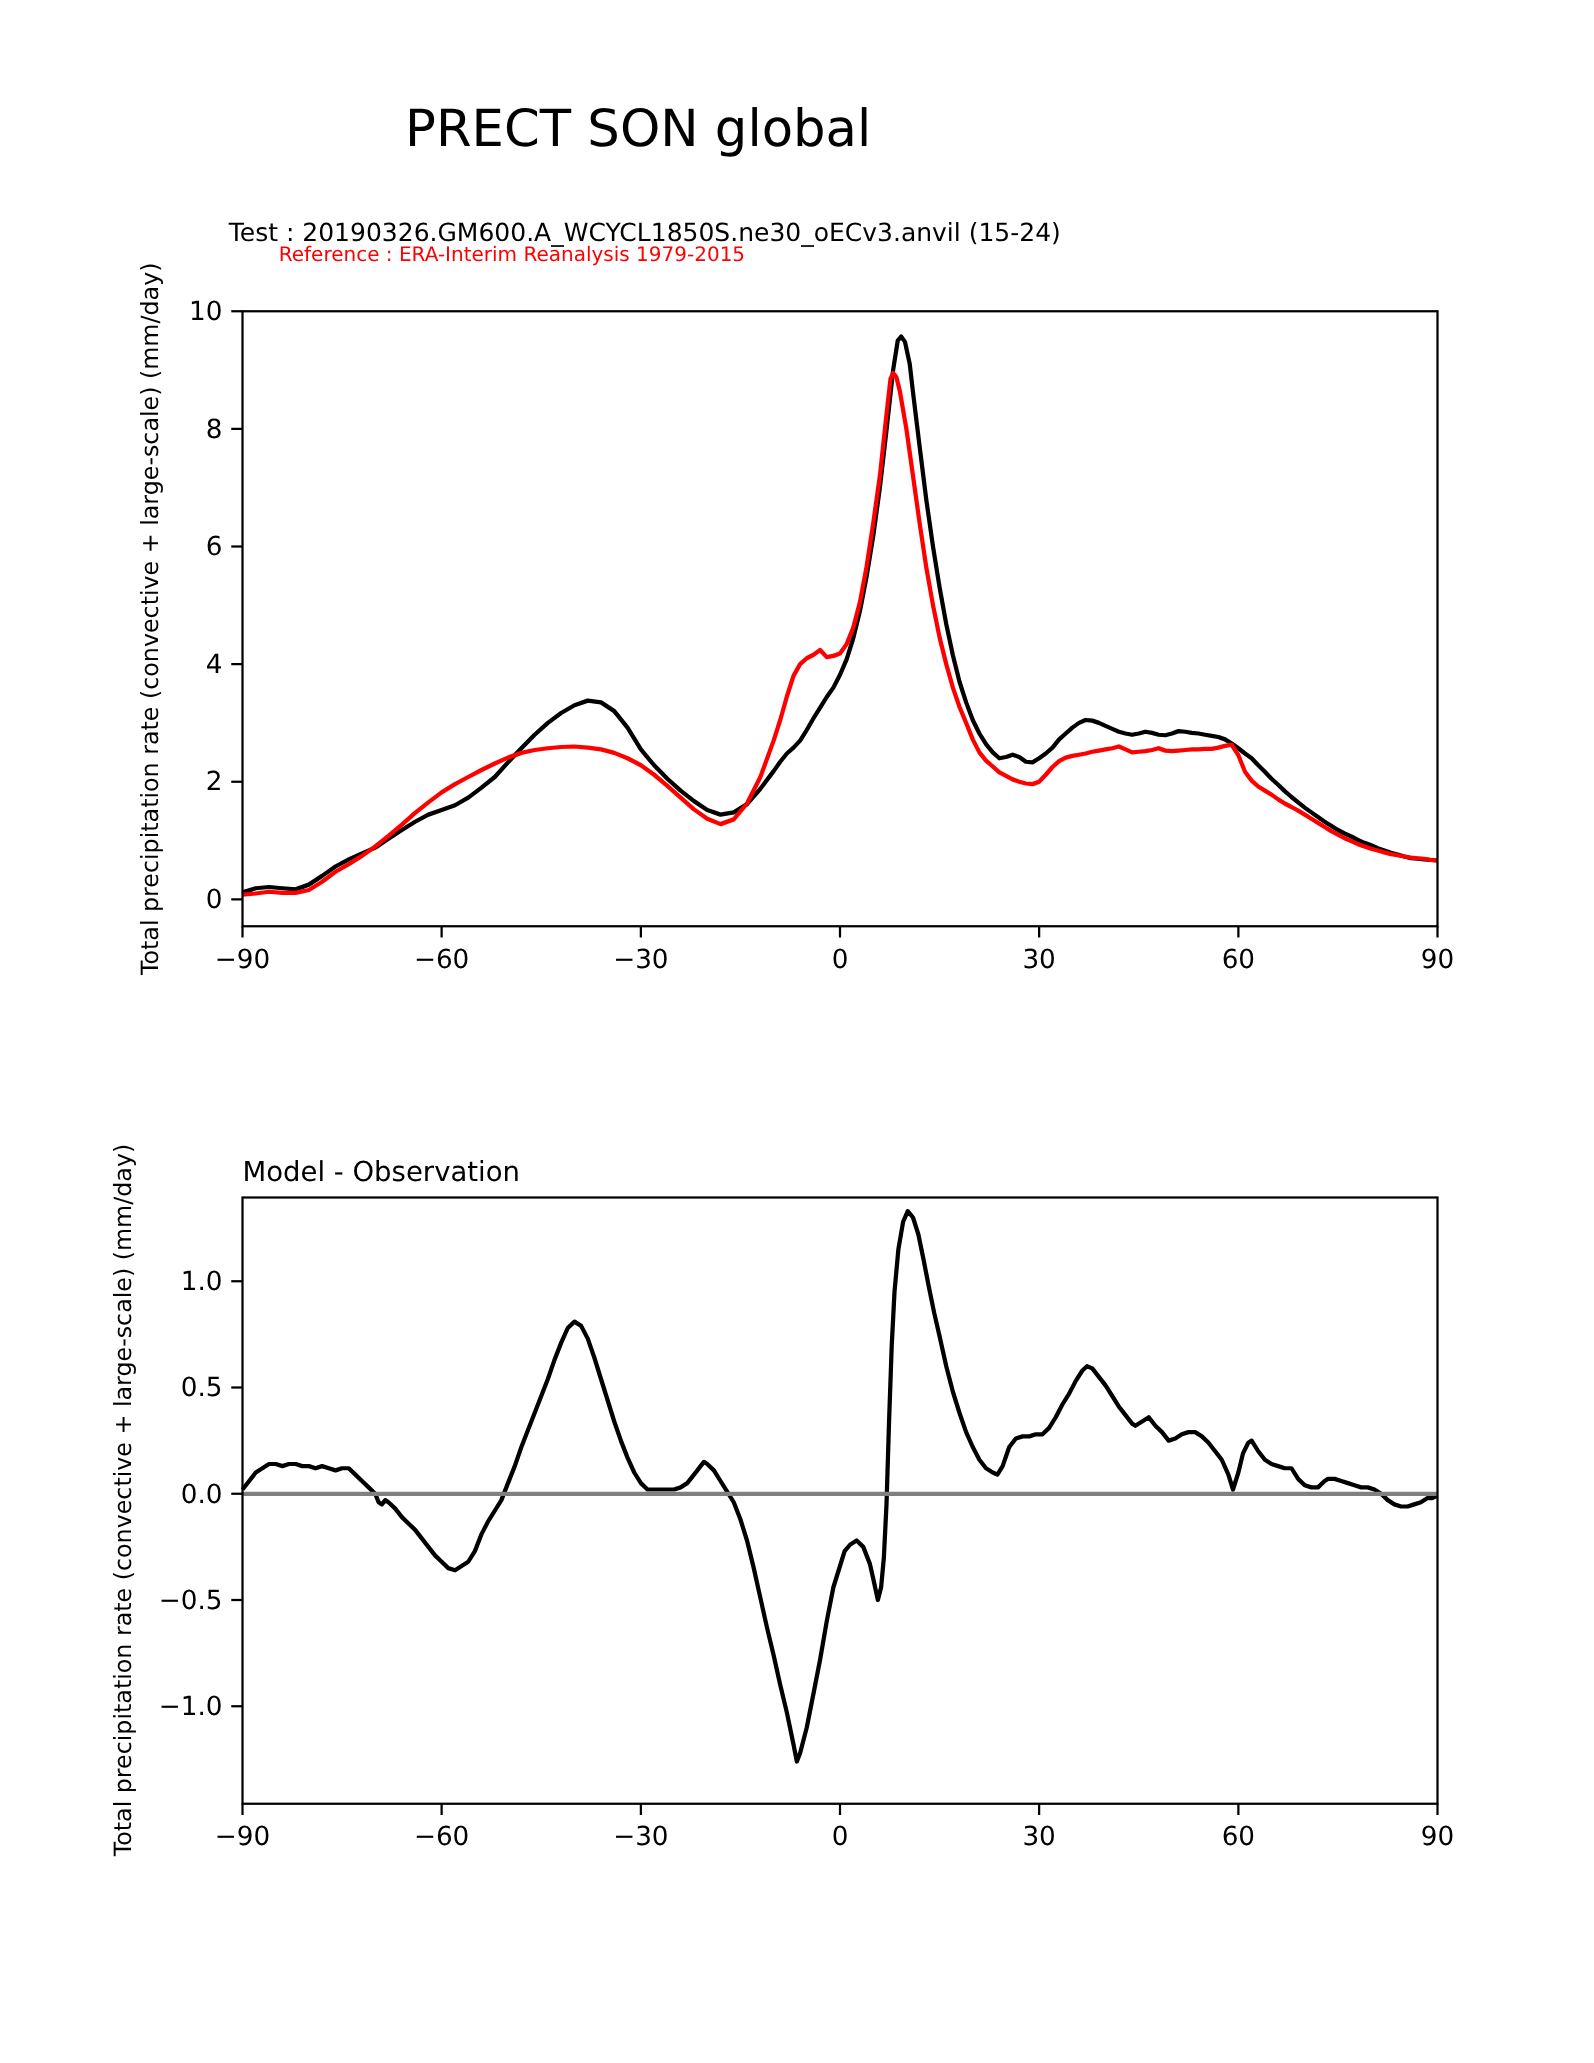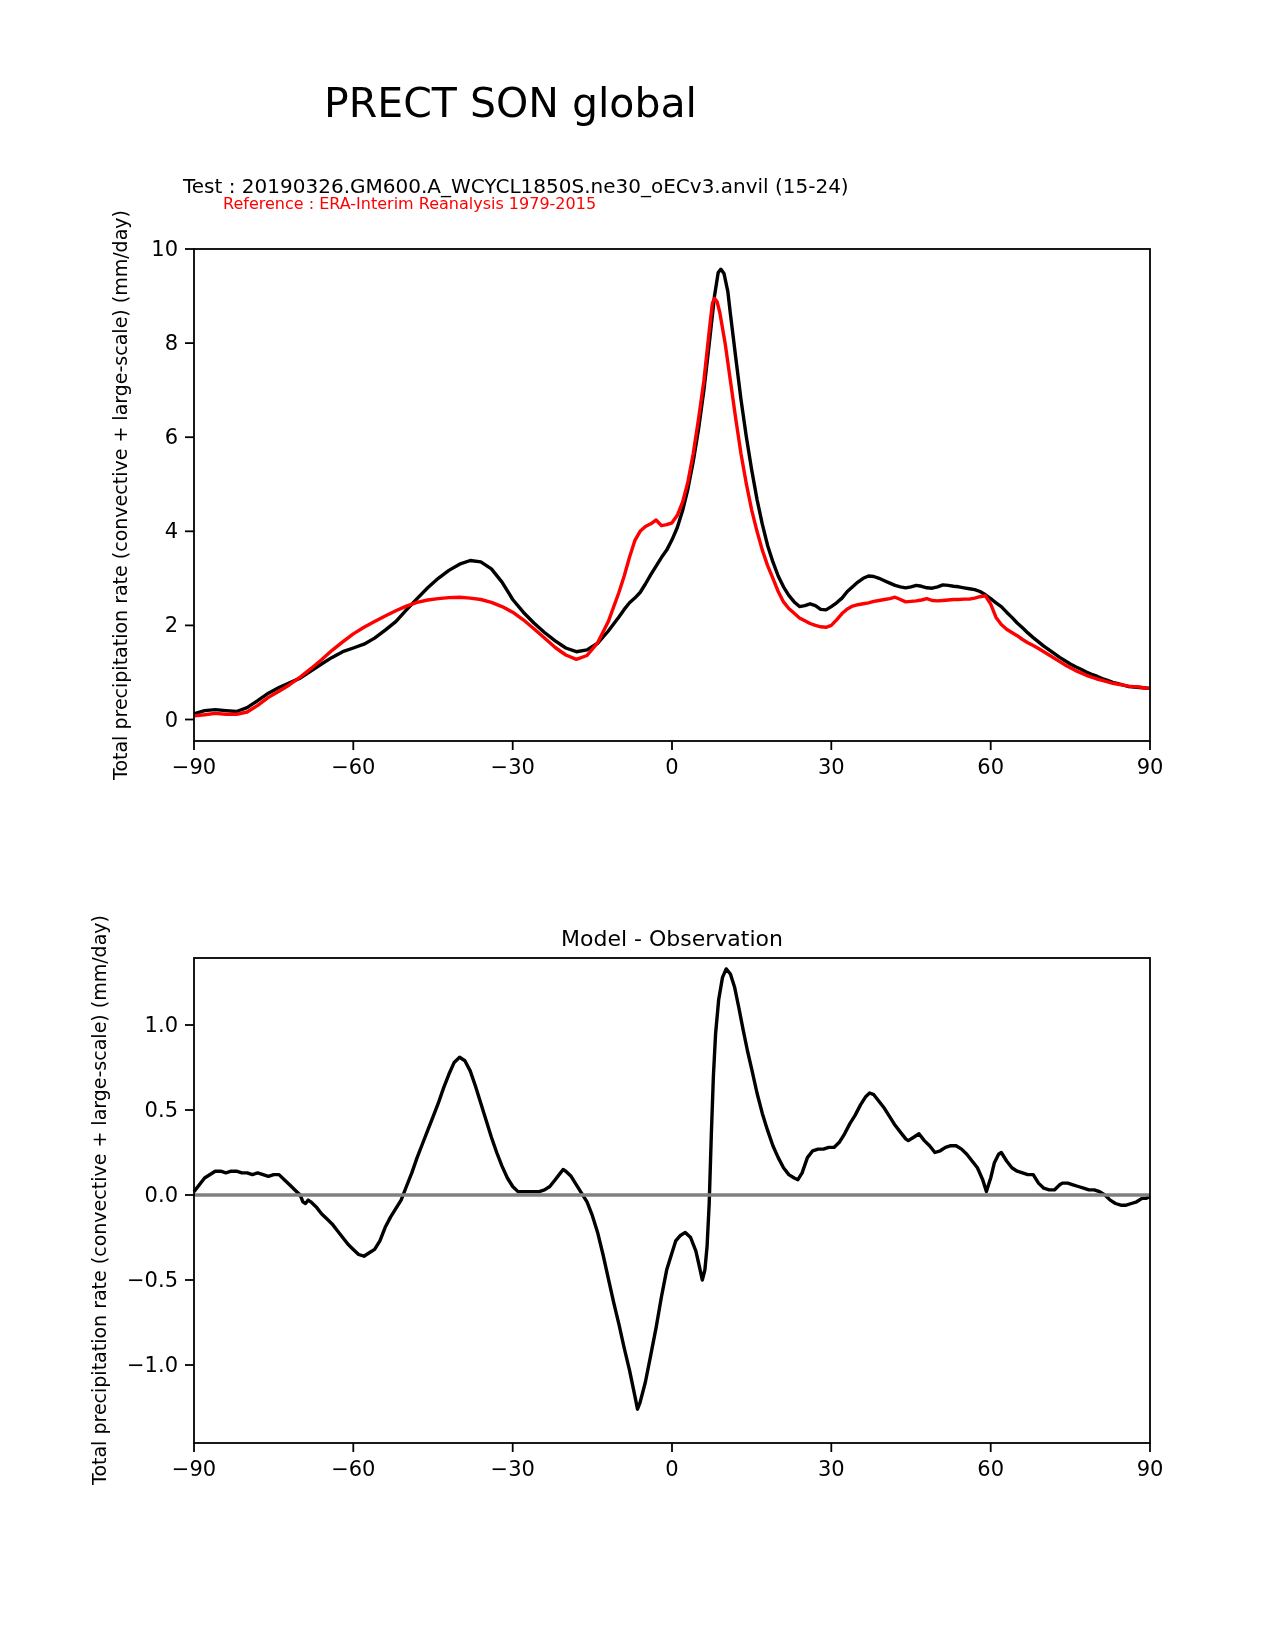--- a/index.html
+++ b/index.html
@@ -46,21 +46,21 @@
     font-size: 19px;
     transform: rotate(-90deg);
     transform-origin: 50% 50%;
   }
   #ylabel-top  { left: -230px; top: 482px; }
   #ylabel-bottom { left: -251px; top: 1187px; }
   #difference-title {
     left: 194px;
     top: 926px;
     width: 956px;
-    text-align: center;
+    text-align: left;
     font-size: 22px;
   }
   svg text {
     font-family: "DejaVu Sans", "Liberation Sans", sans-serif;
     font-size: 21px;
     fill: #000000;
   }
   #chart-svg { position: absolute; left: 0; top: 0; }
 </style>
 </head>

